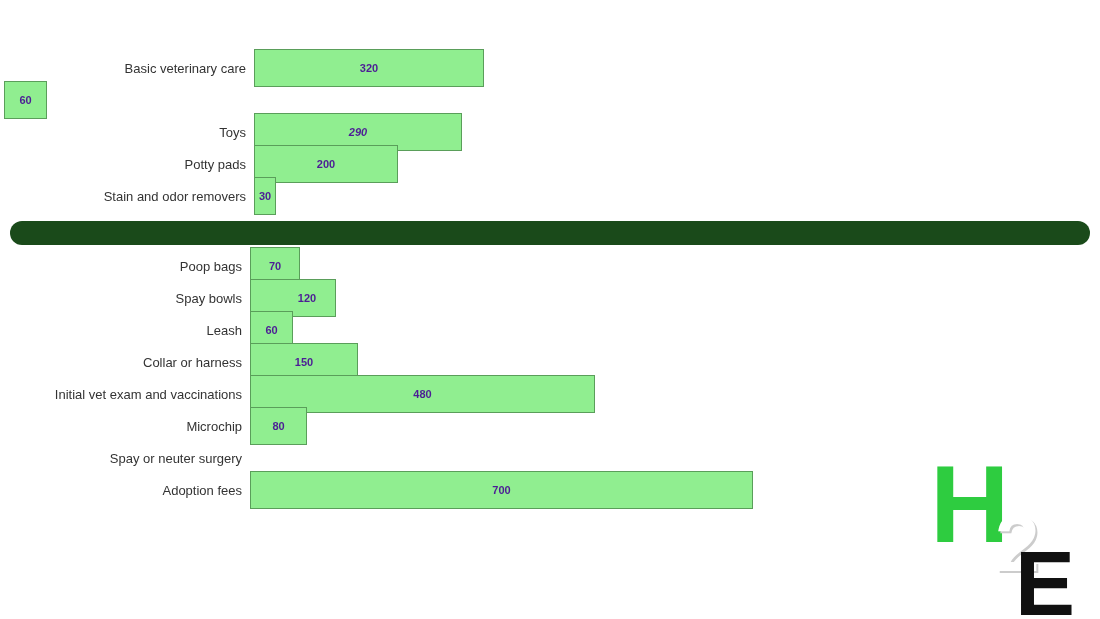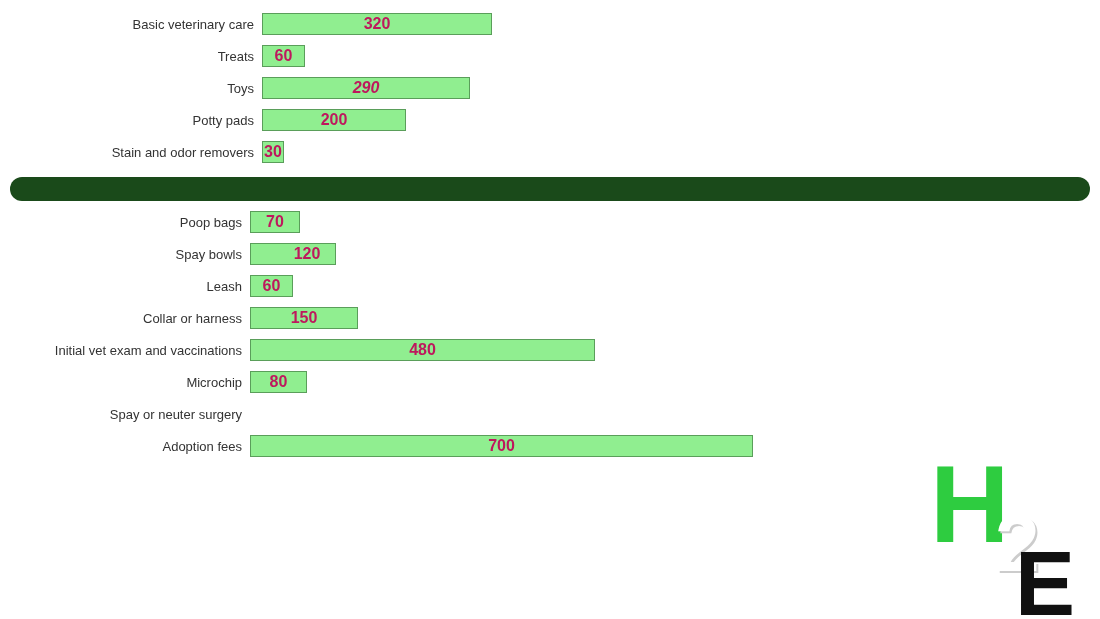--- a/index.html
+++ b/index.html
@@ -13,22 +13,23 @@
     }
 
     .chart-container {
       width: 100%;
       height: 100%;
       display: flex;
       flex-direction: column;
     }
 
     .top-section {
-      padding: 10px 0 5px 12px;
+      padding: 10px 0 5px 4px;
       flex-shrink: 0;
+      margin-top: 44px;
     }
 
     .bar-row {
       display: flex;
       align-items: center;
       margin-bottom: 4px;
       height: 28px;
     }
 
     .bar-label {
@@ -45,23 +46,23 @@
       align-items: center;
       flex: 1;
     }
 
     .bar {
       background: #90EE90;
       border: 1px solid #5a9e5a;
       display: flex;
       align-items: center;
       justify-content: center;
-      height: 22px;
-      font-size: 16px;
-      color: #be185d;
+      height: 38px;
+      font-size: 11px;
+      color: #4c1d95;
       font-weight: bold;
       position: relative;
     }
 
     .banner {
       background: #1a4a1a;
       color: #ffffff;
       font-size: 36px;
       font-weight: 900;
       padding: 12px 20px;
@@ -130,21 +131,20 @@
 
 <div class="chart-container">
   <div class="top-section" id="top-section">
   <div class="bar-row">
         <div class="bar-label">Basic veterinary care</div>
         <div class="bar-wrapper">
           <div class="bar" style="width: 230px;">320</div>
         </div>
       </div>
       <div class="bar-row">
-        <div class="bar-label">Treats</div>
         <div class="bar-wrapper">
           <div class="bar" style="width: 43px;">60</div>
         </div>
       </div>
       <div class="bar-row">
         <div class="bar-label">Toys</div>
         <div class="bar-wrapper">
           <div class="bar" style="width: 208px; font-style: italic;">290</div>
         </div>
       </div>

